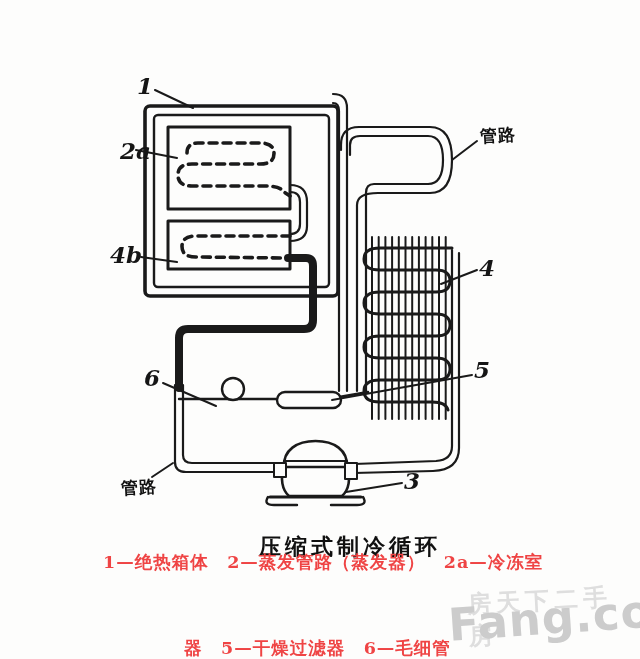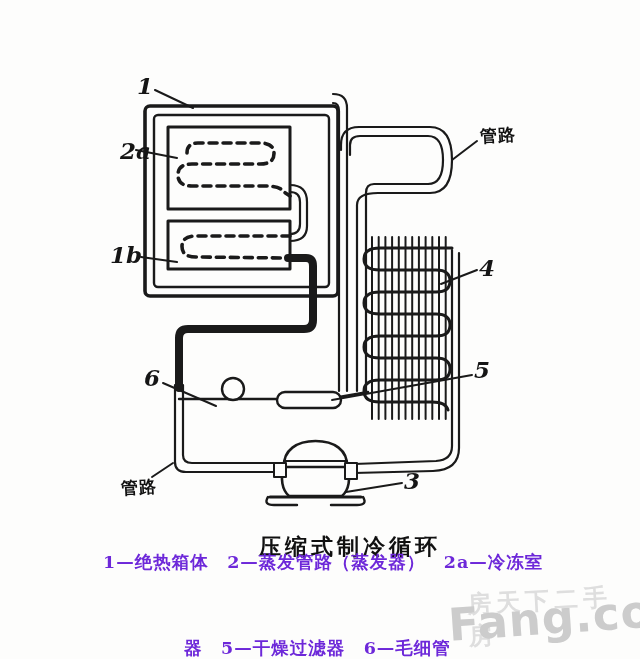--- a/index.html
+++ b/index.html
@@ -8,21 +8,21 @@
   .stage{position:relative;width:640px;height:659px;background:#fdfdfc;}
   .stage svg{position:absolute;left:0;top:0;filter:blur(.35px);}
   .callout{position:absolute;color:#151515;font-weight:700;font-style:italic;
            font-size:23px;line-height:1;white-space:nowrap;z-index:3;}
   .pipe-label{position:absolute;color:#111;font-weight:700;font-style:normal;
            font-size:17px;line-height:1;letter-spacing:1px;white-space:nowrap;z-index:3;
            transform:rotate(-3deg);}
   .caption{position:absolute;left:225px;top:532px;width:250px;text-align:center;
            color:#101010;font-weight:700;font-size:22px;letter-spacing:4px;
            white-space:nowrap;z-index:3;}
-  .legend{position:absolute;color:#6d28d9;font-size:17.5px;font-weight:700;
+  .legend{position:absolute;color:#ef4444;font-size:17.5px;font-weight:700;
           letter-spacing:1px;white-space:nowrap;z-index:3;text-align:center;}
   .lg1{left:103px;top:550px;}
   .lg2{left:103px;top:573px;}
   .lg3{left:184px;top:596px;margin-top:40px;}
   .wm{position:absolute;z-index:1;pointer-events:none;}
   .wm-cn{left:468px;top:584px;font-size:24px;font-weight:700;color:#dedede;
          letter-spacing:5px;transform:rotate(-3deg);}
   .wm-brand{left:448px;top:590px;font-size:45px;font-weight:700;color:#cccccc;
          letter-spacing:1px;transform:rotate(-4deg);
          font-family:"DejaVu Sans","Liberation Sans",sans-serif;}
@@ -132,21 +132,21 @@
         <path d="M 472,375 L 332,400"></path>
         <path d="M 163,383 L 216,406"></path>
         <path d="M 402,483 L 346,492"></path>
         <path d="M 152,477 L 173,463"></path>
       </g>
     </g>
   </svg>
 
   <div class="callout" style="left:137px;top:74px;">1</div>
   <div class="callout" style="left:120px;top:139px;">2a</div>
-  <div class="callout" style="left:110px;top:243px;">1b</div>
+  <div class="callout" style="left:110px;top:243px;">4b</div>
   <div class="callout" style="left:479px;top:256px;">4</div>
   <div class="callout" style="left:474px;top:358px;">5</div>
   <div class="callout" style="left:144px;top:366px;">6</div>
   <div class="callout" style="left:404px;top:469px;">3</div>
   <div class="pipe-label" style="left:480px;top:127px;">管路</div>
   <div class="pipe-label" style="left:121px;top:479px;">管路</div>
 
   <div class="caption">压缩式制冷循环</div>
   <div class="legend lg1">1—绝热箱体　2—蒸发管路（蒸发器）　2a—冷冻室</div>
   <div class="legend lg3">器　5—干燥过滤器　6—毛细管</div>

